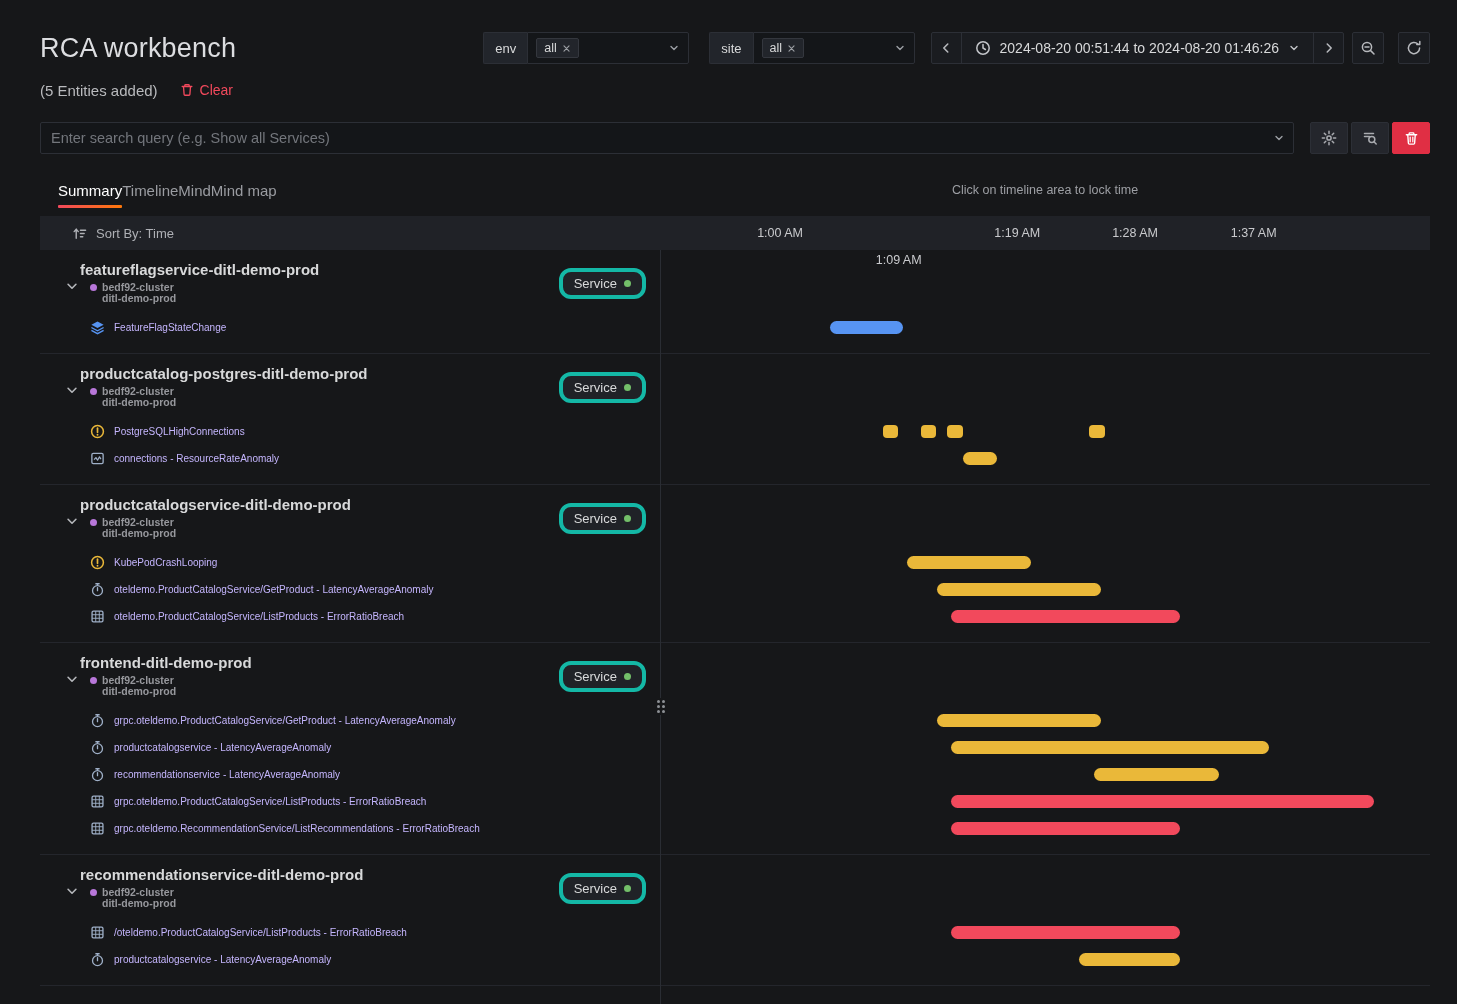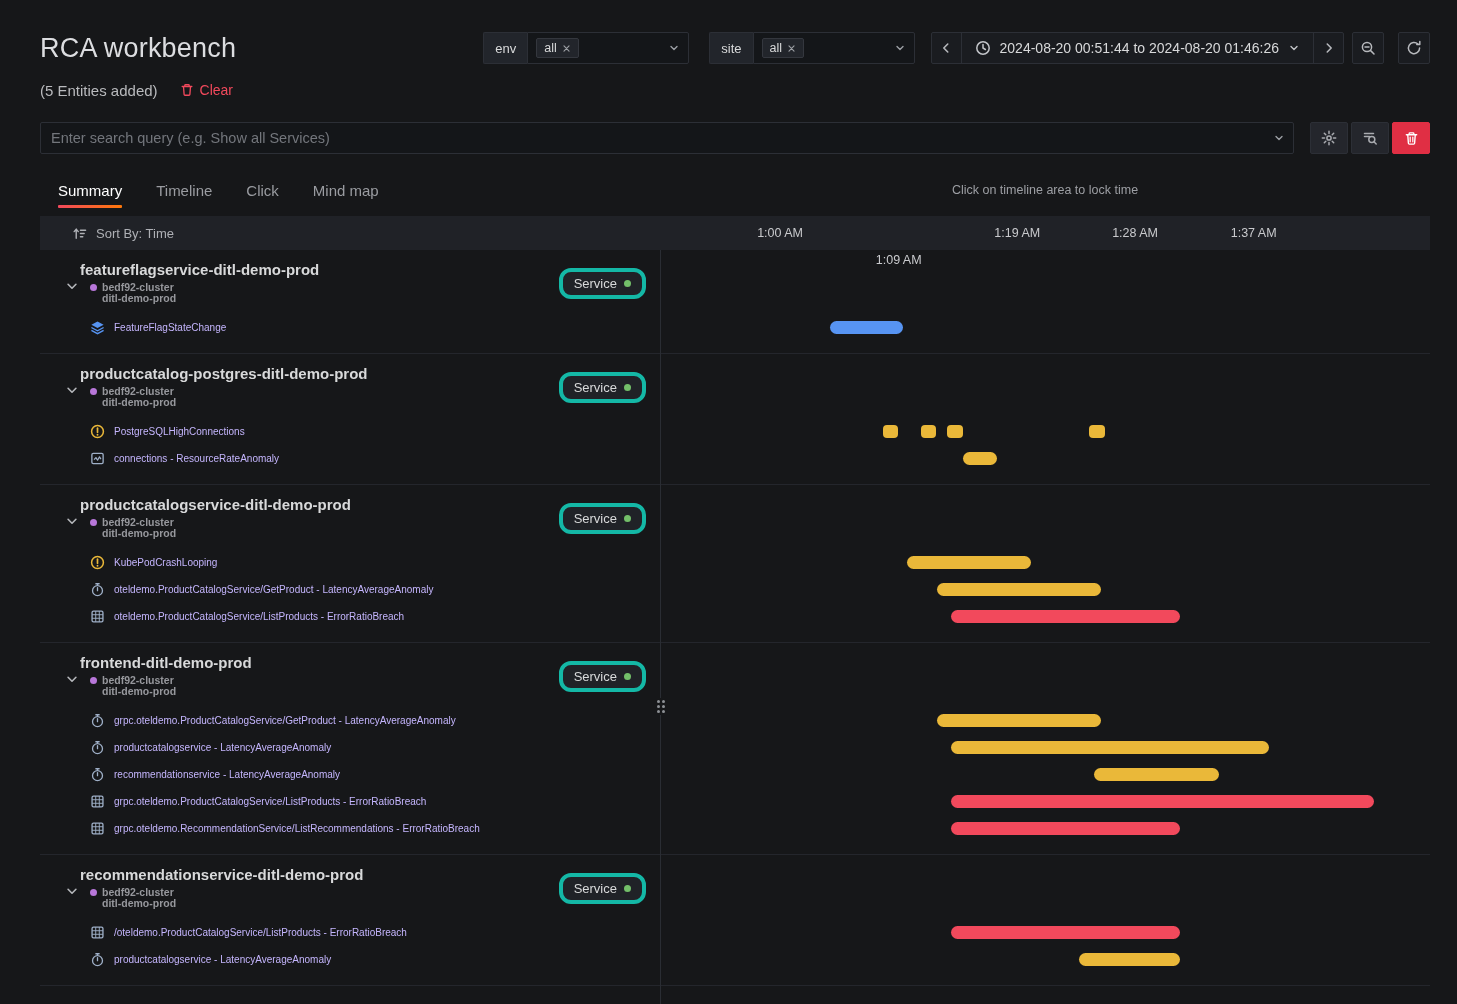--- a/index.html
+++ b/index.html
@@ -38,21 +38,21 @@
   .search-box{flex:1;position:relative}
   .search-box input{width:100%;height:32px;background:#141619;border:1px solid #2c2f36;border-radius:2px;color:#d8d9da;font-size:14.5px;padding:0 30px 0 10px;font-family:inherit;outline:none}
   .search-box input::placeholder{color:#73767c}
   .search-caret{position:absolute;right:9px;top:10px;color:#9da0a5;cursor:pointer}
   .sq-btn{width:38px;height:32px;border-radius:2px;background:#24262c;display:flex;align-items:center;justify-content:center;color:#a9abb0;margin-left:3px;border:1px solid #2c2f36;cursor:pointer}
   .sq-btn.first{margin-left:16px}
   .sq-btn.danger{background:#e02f44;border-color:#e02f44;color:#fff}
 
   
   .tabs-row{position:relative;margin-top:18px;height:36px;display:flex;align-items:flex-end}
-  .tabs{display:flex;padding-left:18px;gap:34px}
+  .tabs{display:flex;padding-left:18px;}
   .tab{font-size:15px;color:#9a9ca1;padding-bottom:9px;cursor:pointer;position:relative;white-space:nowrap}
   .tab.active{color:#fff}
   .tab.active:after{content:"";position:absolute;left:0;right:0;bottom:0;height:3px;border-radius:1px;background:linear-gradient(90deg,#f2495c,var(--accent,#ff780a))}
   .hint{position:absolute;left:620px;width:770px;text-align:center;bottom:11px;font-size:12.5px;color:#9d9fa4}
 
   
   .sortbar{margin-top:8px;height:34px;background:#202227;display:flex;align-items:center}
   .sort-left{width:620px;flex:none;display:flex;align-items:center;gap:9px;padding-left:32px;color:#aeb0b5;font-size:13px;cursor:pointer}
   .axis{position:relative;flex:1;height:100%}
   .tick{position:absolute;top:50%;transform:translate(-50%,-50%);font-size:12.5px;color:#c9cacd;white-space:nowrap}
@@ -225,21 +225,21 @@
             <path d="M6.6 6.5v5M9.4 6.5v5" stroke="currentColor" stroke-width="1.3" stroke-linecap="round"></path>
           </svg>
         </span>
       </div>
   </div>
 
   <div class="tabs-row">
     <div class="tabs">
         <div class="tab active">Summary</div>
         <div class="tab">Timeline</div>
-        <div class="tab">Click</div>
+        <div class="tab">Mind</div>
         <div class="tab">Mind map</div>
       </div>
     <div class="hint">Click on timeline area to lock time</div>
   </div>
 
   <div class="sortbar">
     <div class="sort-left">
       <span class="icn">
           <svg width="15" height="15" viewBox="0 0 16 16">
             <path d="M4.5 13V3.5M4.5 3.5L2.3 6M4.5 3.5L6.7 6" fill="none" stroke="currentColor" stroke-width="1.5" stroke-linecap="round" stroke-linejoin="round"></path>

